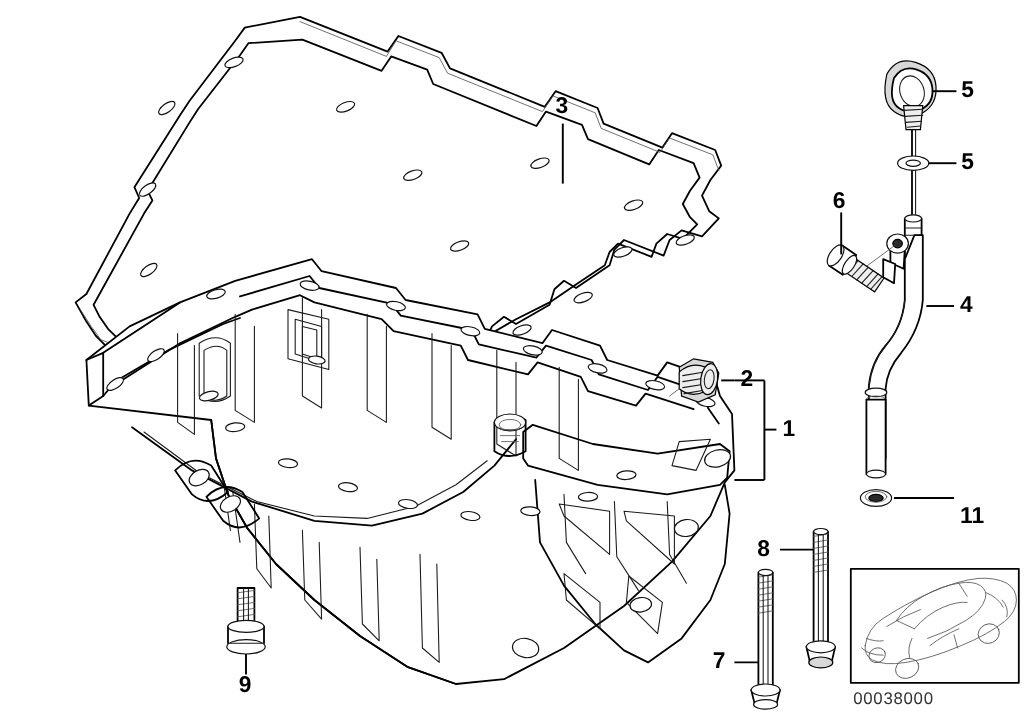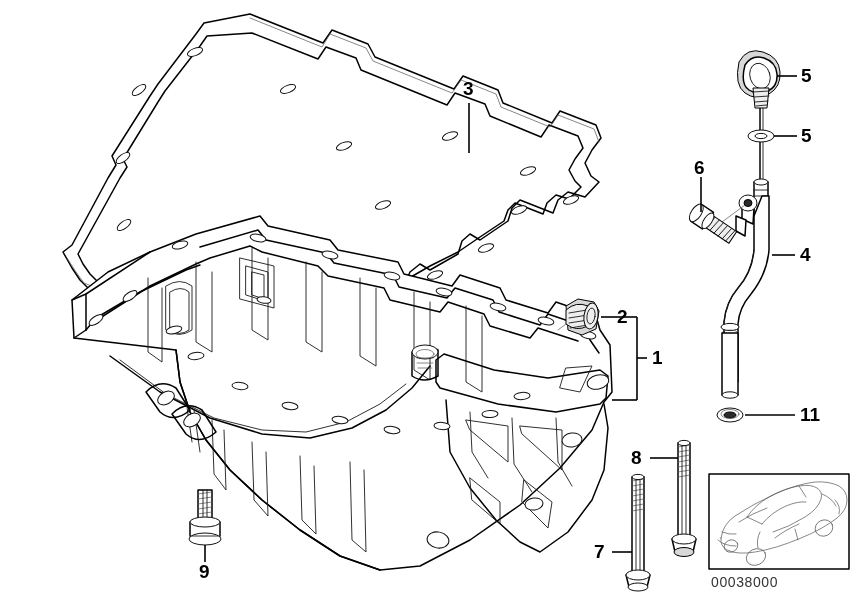--- a/index.html
+++ b/index.html
@@ -557,21 +557,21 @@
   <div class="callout-num" style="left:652px; top:348px;">1</div>
 
   <div class="callout-num" style="left:801px; top:66px;">5</div>
 
   <div class="callout-num" style="left:801px; top:126px;">5</div>
 
   <div class="callout-num" style="left:800px; top:245px;">4</div>
 
   <div class="callout-num" style="left:694px; top:158px;">6</div>
 
-  <div class="callout-num" style="left:800px; top:405px;">11</div>
+  <div class="callout-num" style="left:800px; top:421px;">11</div>
 
   <div class="callout-num" style="left:631px; top:448px;">8</div>
 
   <div class="callout-num" style="left:594px; top:542px;">7</div>
 
   <div class="callout-num" style="left:199px; top:562px;">9</div>
 
   <div class="caption" style="left:711px; top:574px;">00038000</div>
 
 </div>

